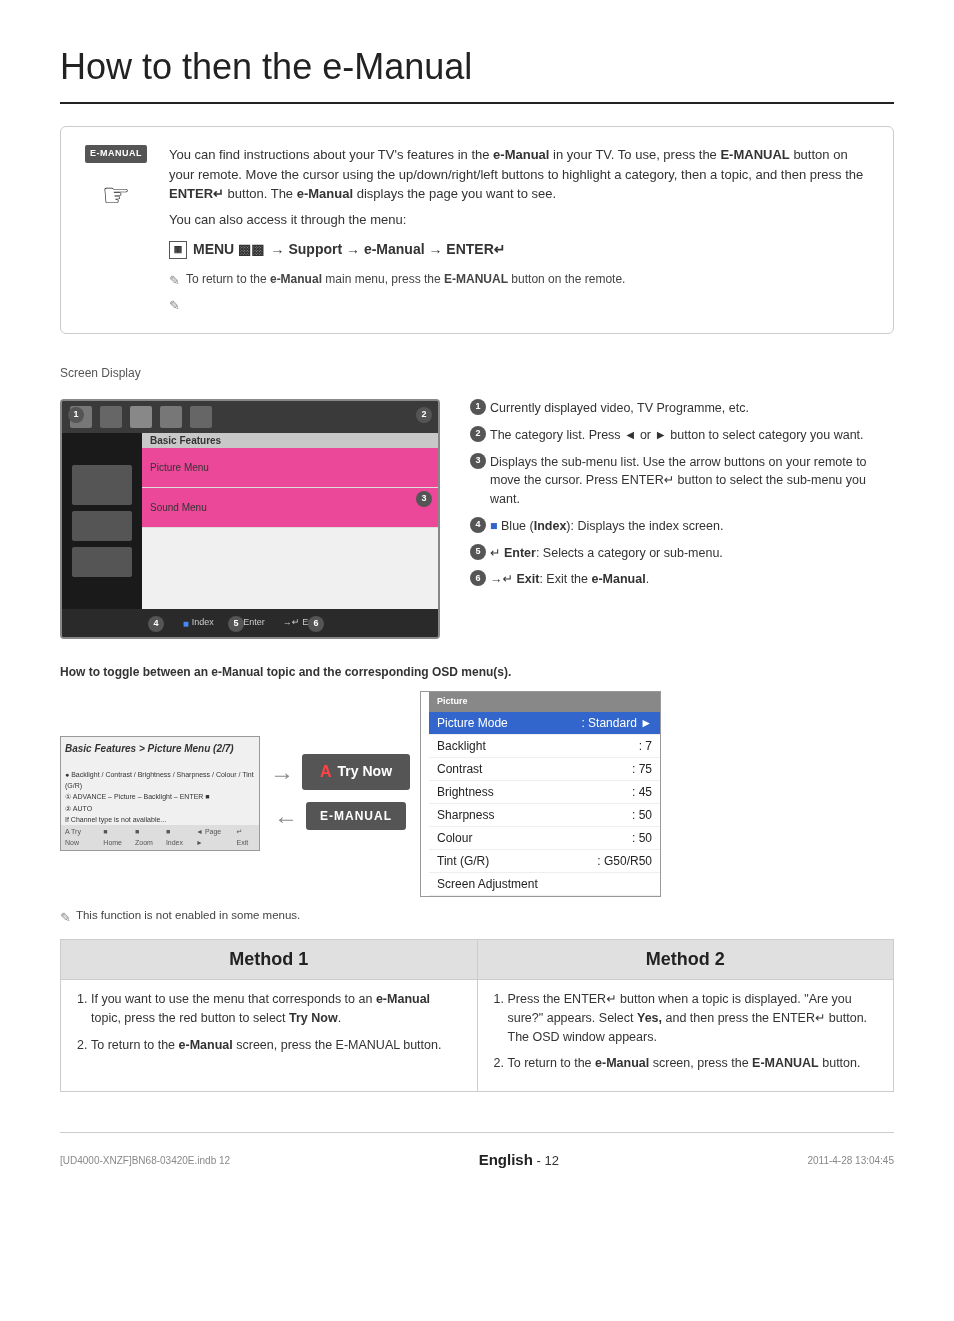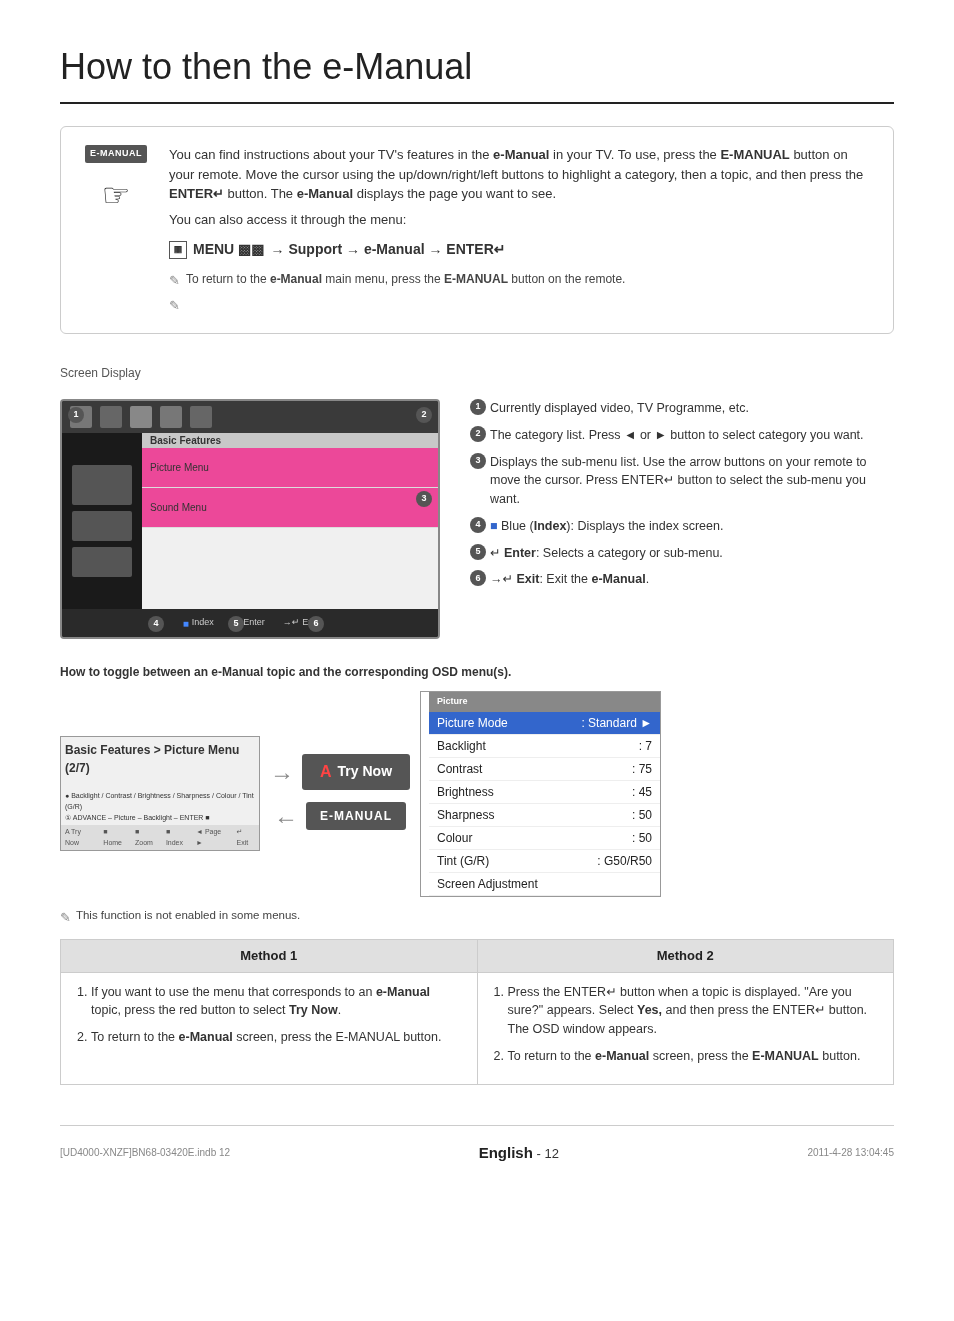--- a/index.html
+++ b/index.html
@@ -191,21 +191,21 @@
       border: 1px solid #999;
       width: 200px; height: 115px;
       background: #f0f0f0;
       font-size: 8px;
       overflow: hidden;
       position: relative;
     }
     .toggle-screen-inner {
       padding: 4px; font-size: 7px; color: #333;
     }
-    .toggle-screen-inner .t-title { font-weight: bold; font-size: 12px; margin-bottom: 14px; }
+    .toggle-screen-inner .t-title { font-weight: bold; font-size: 10px; margin-bottom: 14px; font-style: italic; }
     .toggle-screen-inner .t-line { margin-bottom: 1px; }
     .toggle-screen-bottom {
       position: absolute; bottom: 0; left: 0; right: 0;
       background: #ddd; padding: 2px 4px; font-size: 7px; color: #555;
       display: flex; gap: 8px;
     }
     .toggle-arrow-block {
       display: flex; flex-direction: column; align-items: center; gap: 8px;
     }
     .try-now-btn {
@@ -245,21 +245,21 @@
 
     
     .method-table {
       display: flex; width: 100%; border: 1px solid #ccc; margin-bottom: 16px;
     }
     .method-col {
       flex: 1; padding: 0;
     }
     .method-col:first-child { border-right: 1px solid #ccc; }
     .method-header {
-      background: #e0e0e0; text-align: center; font-size: 13px; font-weight: bold;
+      background: #e0e0e0; text-align: center; font-size: 18px; font-weight: bold;
       padding: 6px 0; border-bottom: 1px solid #ccc;
     }
     .method-body { padding: 10px 14px; font-size: 12.5px; color: #333; }
     .method-body ol { padding-left: 16px; }
     .method-body li { margin-bottom: 8px; }
 
     
     .page-footer {
       margin-top: 40px;
       border-top: 1px solid #ccc;

